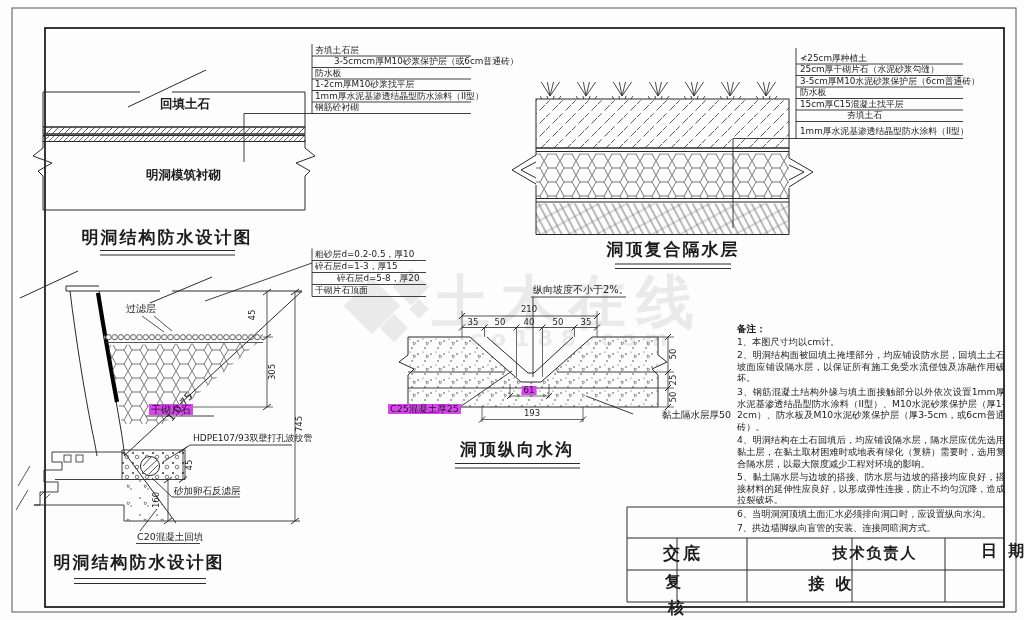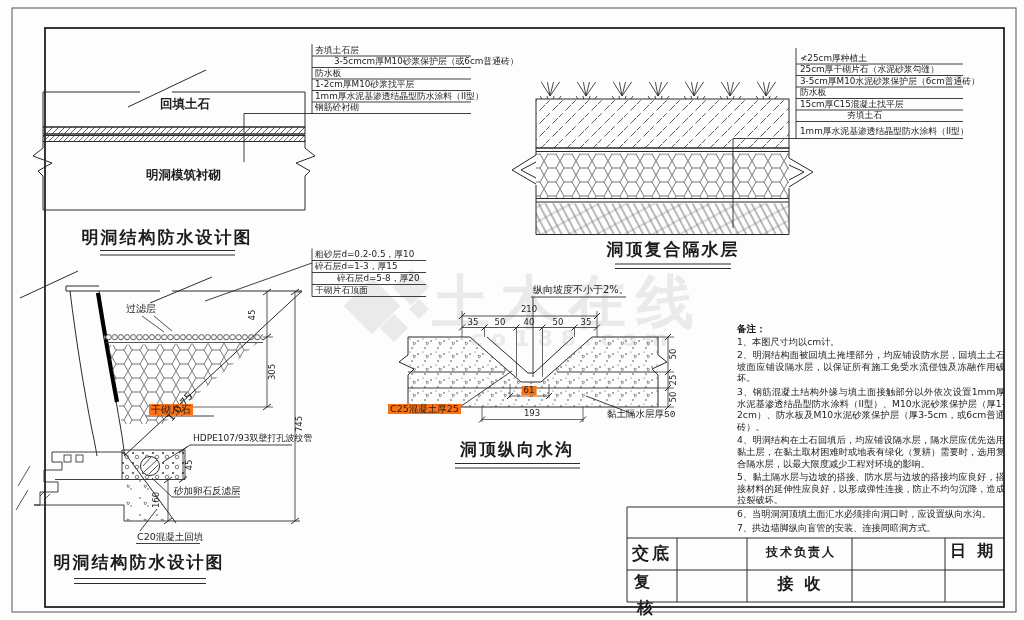--- a/index.html
+++ b/index.html
@@ -6,25 +6,25 @@
   .sheet{position:relative;width:1024px;height:620px;background:#fdfdfd;overflow:hidden;
          font-family:"DejaVu Sans","Liberation Sans",sans-serif;color:#1c1c1c;}
   svg.lw{position:absolute;left:0;top:0;}
   .lbl{position:absolute;white-space:nowrap;color:#1c1c1c;line-height:1.1;}
   .fs9{font-size:9px;} .fs88{font-size:8.8px;} .fs85{font-size:8.5px;}
   .fs95{font-size:9.5px;} .fs10{font-size:10px;} .fs12{font-size:12.5px;font-weight:600;}
   .ttl{font-size:17px;font-weight:700;letter-spacing:2px;transform:translateX(-50%);}
   .ctr{transform:translateX(-50%);}
   .vc{position:absolute;white-space:nowrap;font-size:8.5px;transform:translate(-50%,-50%) rotate(-90deg);}
   .rot50{transform:translate(-50%,-50%) rotate(-50deg);font-size:10.5px;}
-  .wbg{background:#f97316;padding:0 2px;}
+  .wbg{background:#d946ef;padding:0 2px;}
   .notes{position:absolute;left:737px;top:323px;width:268px;font-size:9.2px;line-height:11.6px;}
   .notes .hd{font-weight:700;font-size:9.6px;margin-bottom:1px;}
   .notes p{margin:0 0 2px 0;text-align:justify;}
-  .tbt{position:absolute;font-weight:600;}
+  .tbt{position:absolute;font-weight:600;margin-left:31px;}
   .wm{position:absolute;color:rgba(70,70,70,0.10);font-weight:700;pointer-events:none;}
   .wm-dia{position:absolute;background:rgba(70,70,70,0.10);transform:rotate(45deg);}
 </style>
 </head>
 <body>
 
 <div class="sheet">
 
   <svg class="lw" width="1024" height="620" viewBox="0 0 1024 620">
     <defs>
@@ -245,34 +245,34 @@
   <div class="lbl fs85 ctr" style="left:500px;top:317.5px;">50</div>
   <div class="lbl fs85 ctr" style="left:529px;top:317.5px;">40</div>
   <div class="lbl fs85 ctr" style="left:558px;top:317.5px;">50</div>
   <div class="lbl fs85 ctr" style="left:586px;top:317.5px;">35</div>
   <div class="vc" style="left:673px;top:354px;">50</div>
   <div class="vc" style="left:673px;top:380px;">25</div>
   <div class="vc" style="left:673px;top:397px;">50</div>
   <div class="lbl fs85 ctr wbg" style="left:529px;top:386px;">61</div>
   <div class="lbl fs85 ctr" style="left:532px;top:409px;">193</div>
   <div class="lbl fs95 wbg" style="left:388px;top:404px;">C25混凝土厚25</div>
-  <div class="lbl fs95" style="left:607px;top:410px;font-family:Liberation Mono, monospace;">黏土隔水层厚50</div>
+  <div class="lbl fs95" style="left:662px;top:410px;">黏土隔水层厚50</div>
   <div class="lbl ttl" style="left:517px;top:440px;">洞顶纵向水沟</div>
 
   <div class="notes">
     <div class="hd">备注：</div>
     <p>1、本图尺寸均以cm计。</p>
     <p>2、明洞结构面被回填土掩埋部分，均应铺设防水层，回填土土石坡面应铺设隔水层，以保证所有施工免受水流侵蚀及冻融作用破坏。</p>
     <p>3、钢筋混凝土结构外缘与填土面接触部分以外依次设置1mm厚水泥基渗透结晶型防水涂料（II型）、M10水泥砂浆保护层（厚1-2cm）、防水板及M10水泥砂浆保护层（厚3-5cm，或6cm普通砖）。</p>
     <p>4、明洞结构在土石回填后，均应铺设隔水层，隔水层应优先选用黏土层，在黏土取材困难时或地表有绿化（复耕）需要时，选用复合隔水层，以最大限度减少工程对环境的影响。</p>
     <p>5、黏土隔水层与边坡的搭接、防水层与边坡的搭接均应良好，搭接材料的延伸性应良好，以形成弹性连接，防止不均匀沉降，造成拉裂破坏。</p>
     <p>6、当明洞洞顶填土面汇水必须排向洞口时，应设置纵向水沟。</p>
     <p>7、拱边墙脚纵向盲管的安装、连接同暗洞方式。</p>
   </div>
 
   <div class="tbt" style="left:632px;top:542px;font-size:17px;letter-spacing:3px;">交底</div>
   <div class="tbt" style="left:634px;top:572px;font-size:16px;">复</div>
   <div class="tbt" style="left:637px;top:598px;font-size:16px;">核</div>
-  <div class="tbt ctr" style="left:801px;top:544px;font-size:12px;letter-spacing:2px;white-space:nowrap;">技术负责人</div>
+  <div class="tbt ctr" style="left:844px;top:544px;font-size:15px;letter-spacing:2px;white-space:nowrap;">技术负责人</div>
   <div class="tbt ctr" style="left:799px;top:574px;font-size:16px;white-space:pre;">接  收</div>
   <div class="tbt" style="left:950px;top:541px;font-size:16px;white-space:pre;">日  期</div>
 
 </div>
 
 </body></html>

